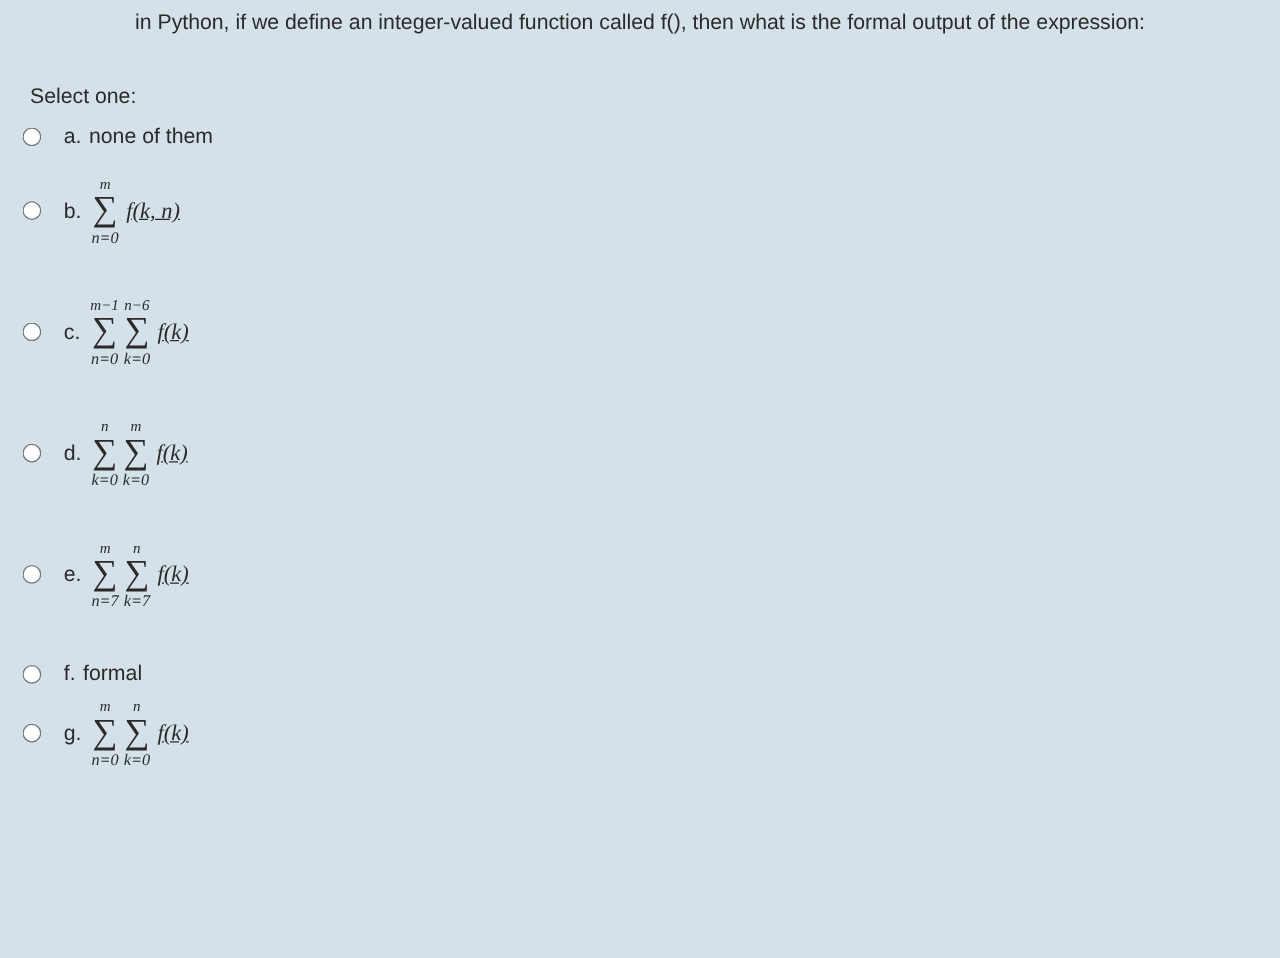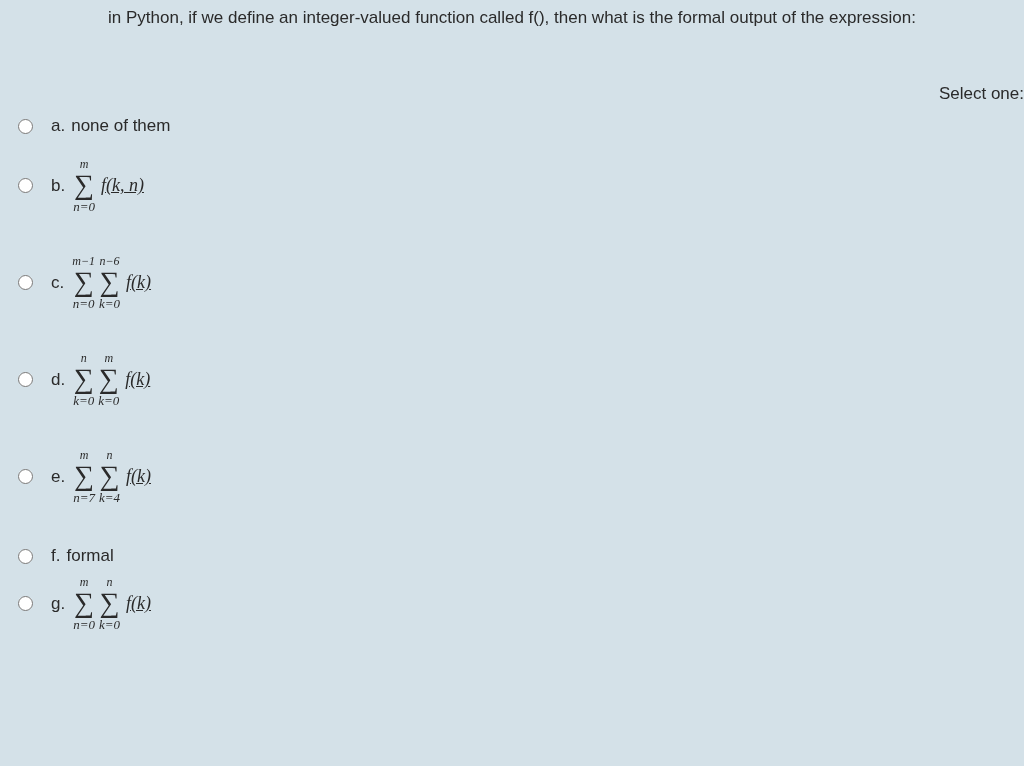--- a/index.html
+++ b/index.html
@@ -19,24 +19,23 @@
     }
     .question-text {
       padding: 4px 8px 0 8px;
       line-height: 1.6;
       text-align: center;
     }
     .question-text p {
       margin-bottom: 14px;
     }
     .select-one {
-      margin-top: 53px;
-      padding-left: 0;
+      margin-top: 36px;
+      padding-left: 24px;
       margin-bottom: 12px;
-      text-align: right;
     }
     .options {
       padding-left: 18px;
     }
     .option-row {
       display: flex;
       align-items: center;
       margin-bottom: 42px;
     }
     .option-row.small-gap {
@@ -172,21 +171,21 @@
       <span class="letter">e.</span>
       <span class="math">
         <span class="sigma-block">
           <span class="sigma-top">m</span>
           <span class="sigma">∑</span>
           <span class="sigma-bot">n=7</span>
         </span>
         <span class="sigma-block">
           <span class="sigma-top">n</span>
           <span class="sigma">∑</span>
-          <span class="sigma-bot">k=4</span>
+          <span class="sigma-bot">k=7</span>
         </span>
         <span class="fn">f(k)</span>
       </span>
     </div>
   </div>
 
   <div class="option-row small-gap">
     <input type="radio" name="answer" style="">
     <div class="option-label">
       <span class="letter">f.</span>

